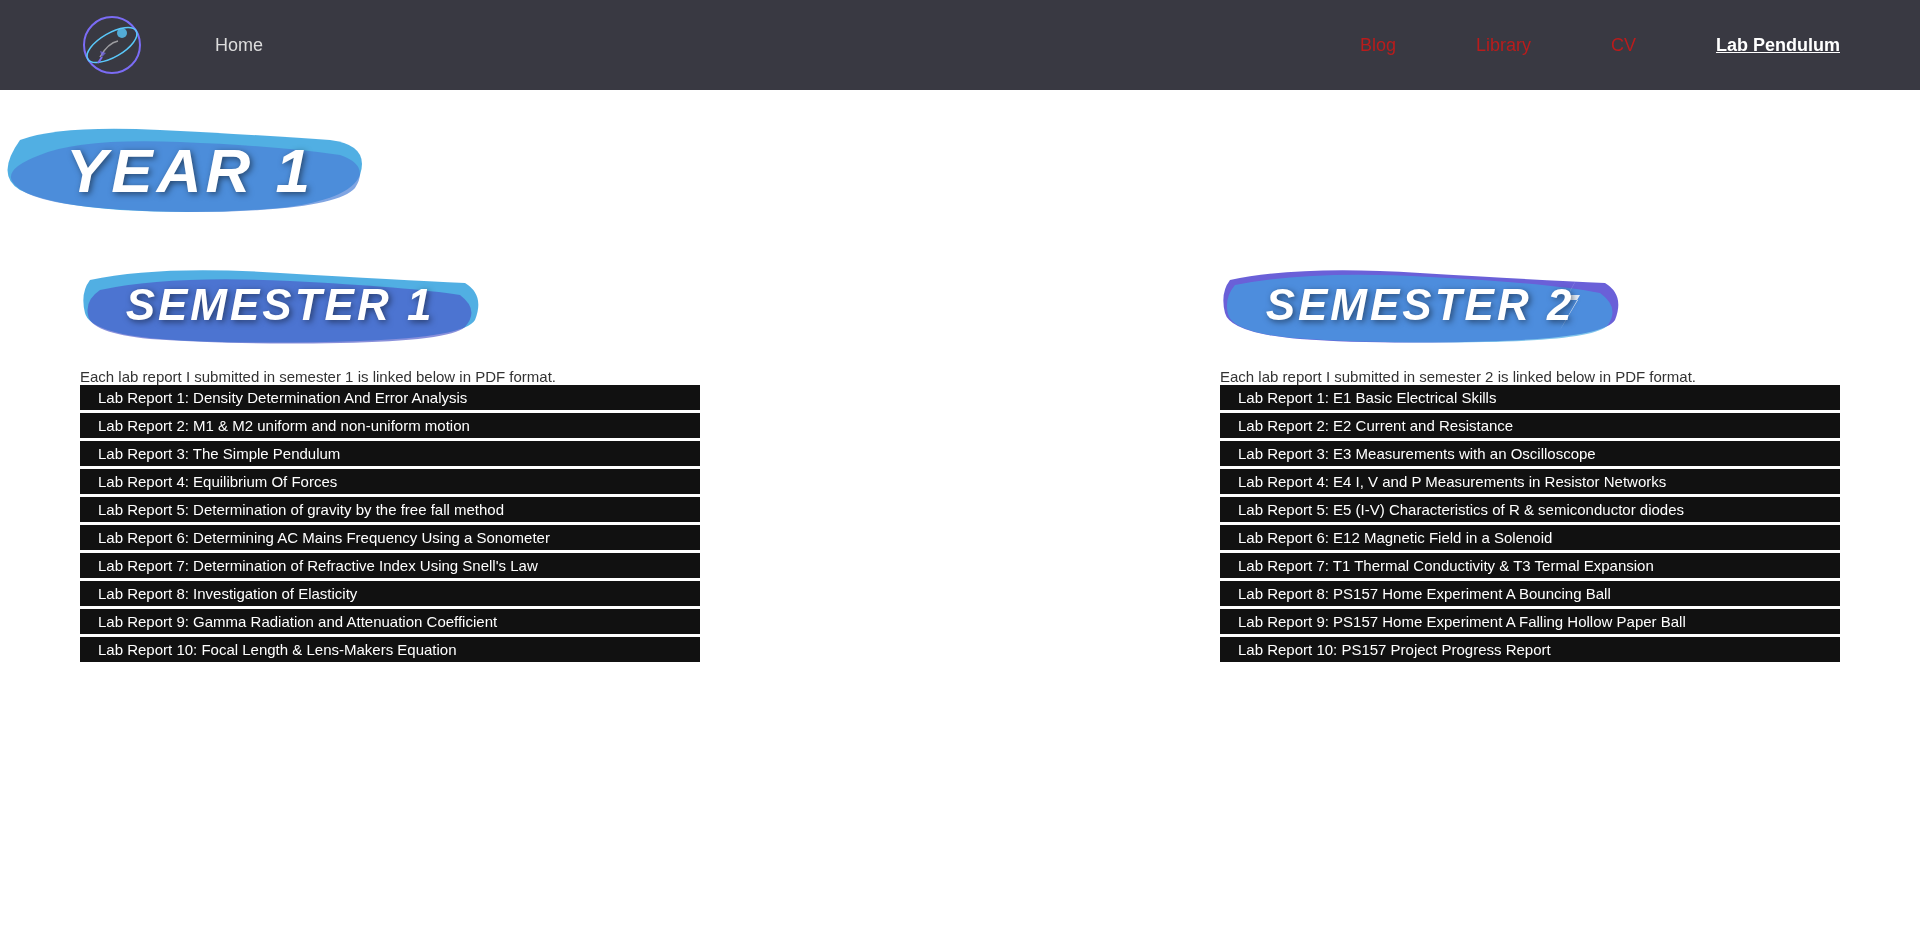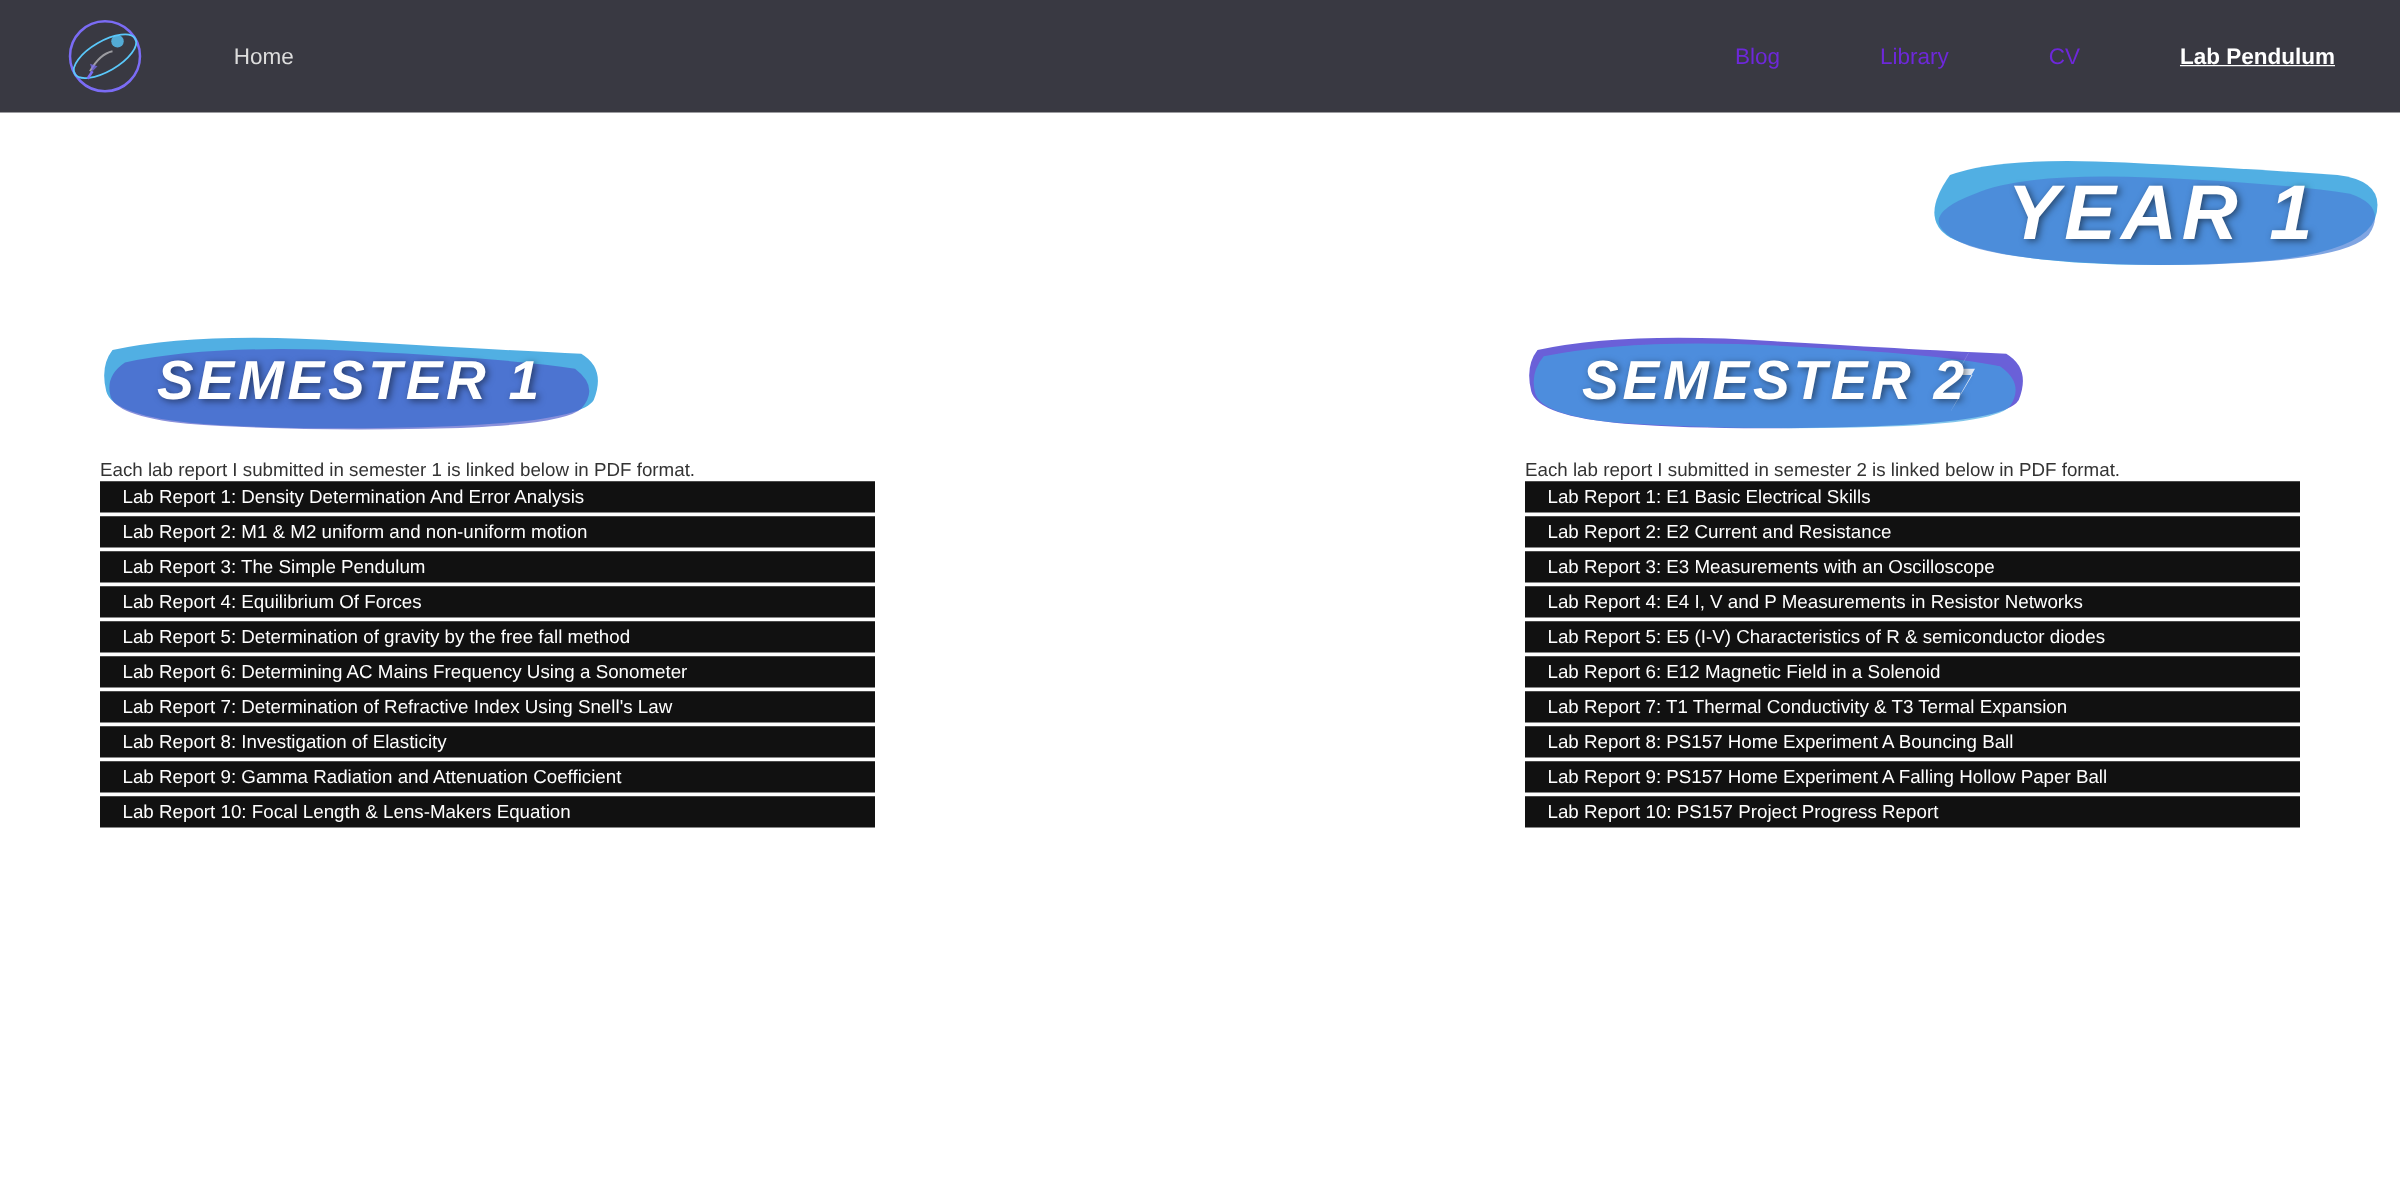--- a/index.html
+++ b/index.html
@@ -11,33 +11,33 @@
       width: 1920px;
     }
 
     
     nav {
       width: 1920px;
       height: 90px;
       background: rgba(30,30,40,0.88);
       display: flex;
       align-items: center;
-      padding: 0 52px;
+      padding: 0 80px;
       gap: 60px;
       position: relative;
     }
 
     .nav-logo {
       width: 65px;
       height: 65px;
       margin-right: 10px;
     }
 
     .nav-link {
-      color: #6d28d9;
+      color: #b91c1c;
       font-size: 18px;
       text-decoration: none;
       cursor: pointer;
     }
 
     .nav-link.active {
       color: #fff;
       text-decoration: underline;
       font-weight: 600;
     }
@@ -56,21 +56,21 @@
     
     .main-content {
       width: 1920px;
       background: #fff;
       padding-bottom: 60px;
     }
 
     
     .year-banner {
       display: flex;
-      justify-content: flex-end;
+      justify-content: flex-start;
       align-items: center;
       padding: 30px 0 20px 0;
     }
 
     .year-badge {
       position: relative;
       width: 380px;
       height: 100px;
       display: flex;
       align-items: center;

